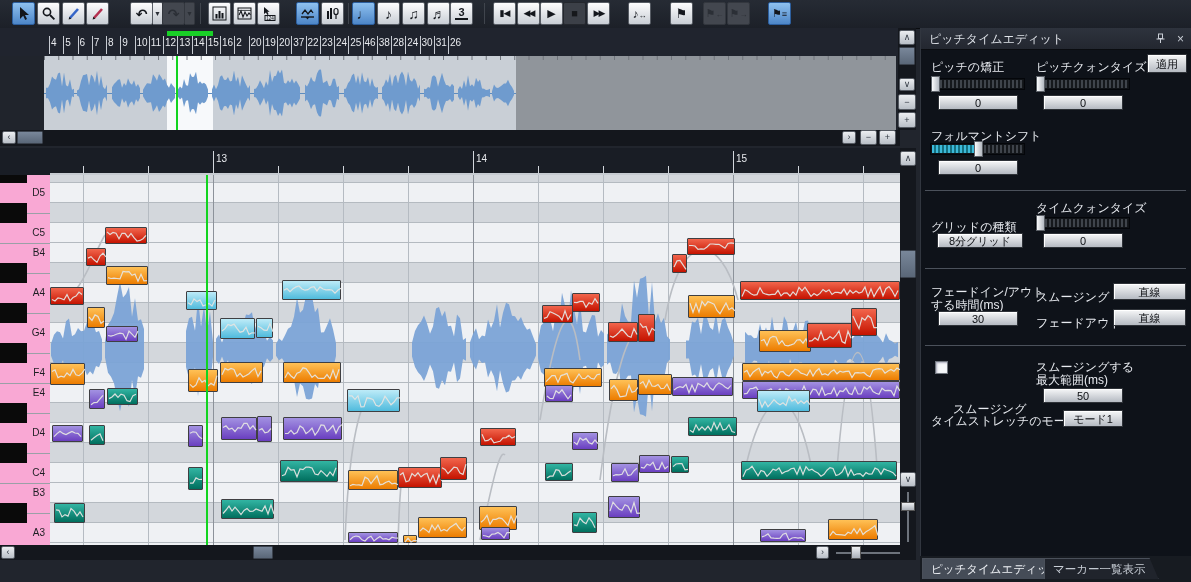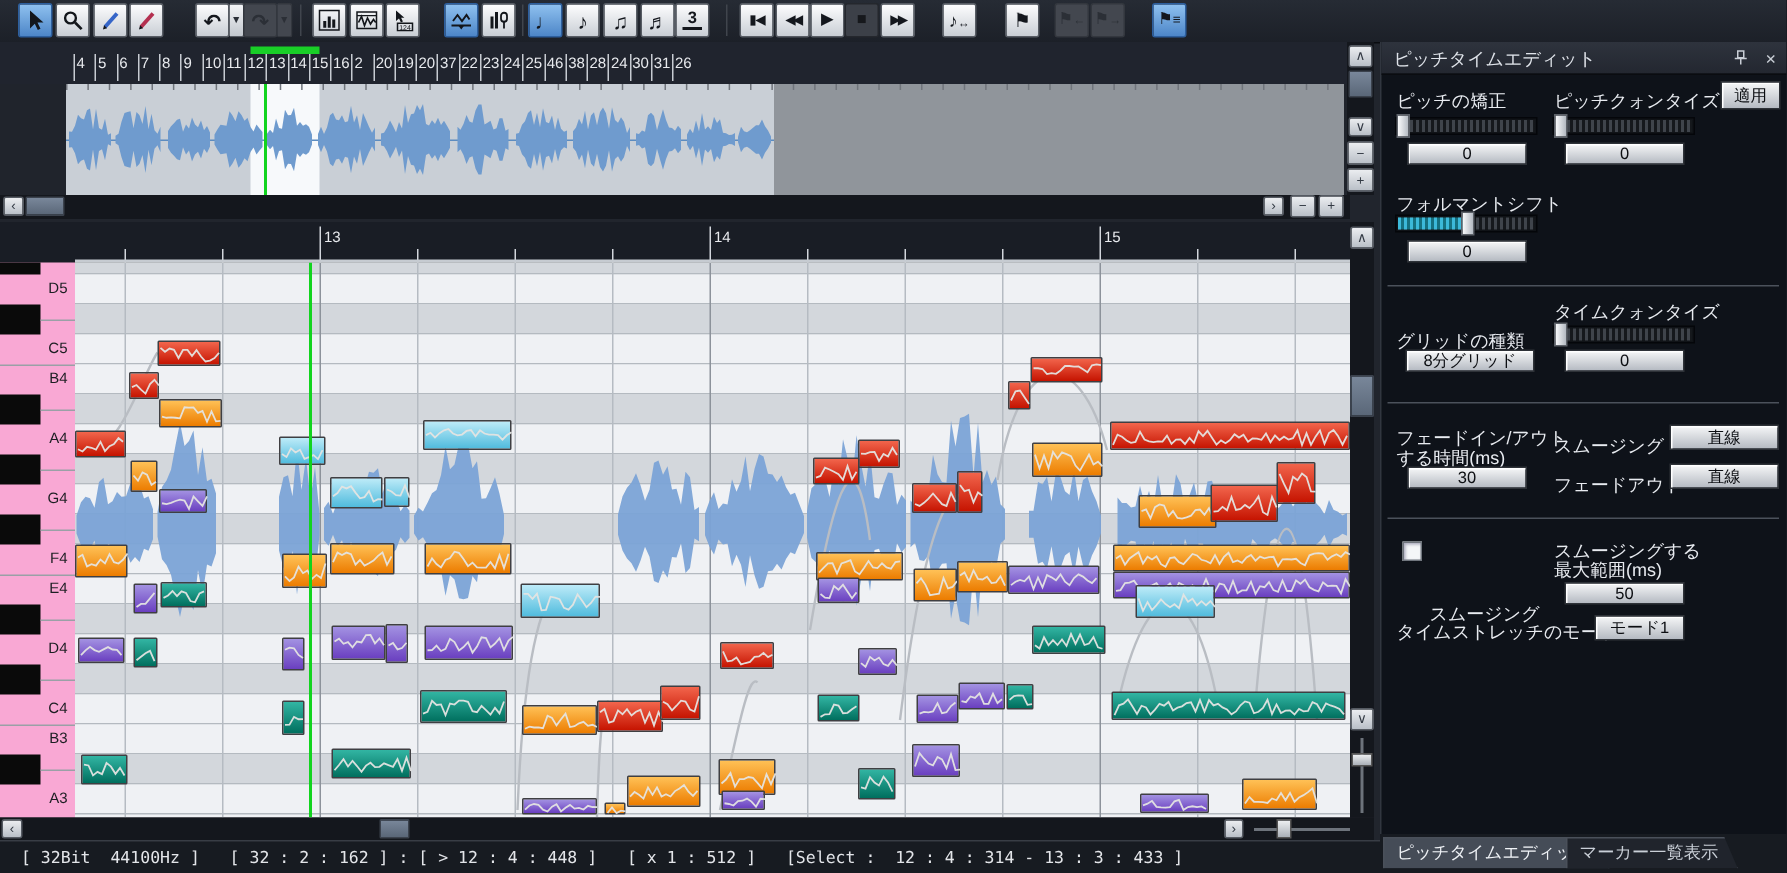--- a/index.html
+++ b/index.html
@@ -859,21 +859,20 @@
   </div>
 
   <div class="abs sbtrack" style="left:0;top:545px;width:916px;height:15px;">
     <div class="sbtn" style="left:1px;top:1px;width:14px;height:13px;">‹</div>
     <div class="sthumb" style="left:253px;top:1px;width:20px;height:13px;"></div>
     <div class="sbtn" style="left:816px;top:1px;width:13px;height:13px;">›</div>
     <div class="zslider-line" style="left:836px;top:7px;width:64px;height:2px;"></div>
     <div class="zhandle" style="left:851px;top:1px;width:10px;height:13px;"></div>
   </div>
 
-  <div id="statusbar"><span>[ 32Bit  44100Hz ]   [ 32 : 2 : 162 ] : [ &gt; 12 : 4 : 448 ]   [ x 1 : 512 ]   [Select :  12 : 4 : 314 - 13 : 3 : 433 ]</span></div>
 
   <div id="panel">
     <div id="panel-title">
       <div class="t">ピッチタイムエディット</div>
       <div class="ptool" style="left:232px;">
         <svg width="11" height="11" viewBox="0 0 11 11">
             <rect x="3.5" y="1" width="4" height="4.5" fill="none" stroke="#c9ced6"></rect>
             <line x1="1.5" y1="6" x2="9.5" y2="6" stroke="#c9ced6"></line>
             <line x1="5.5" y1="6" x2="5.5" y2="10" stroke="#c9ced6"></line>
           </svg>

